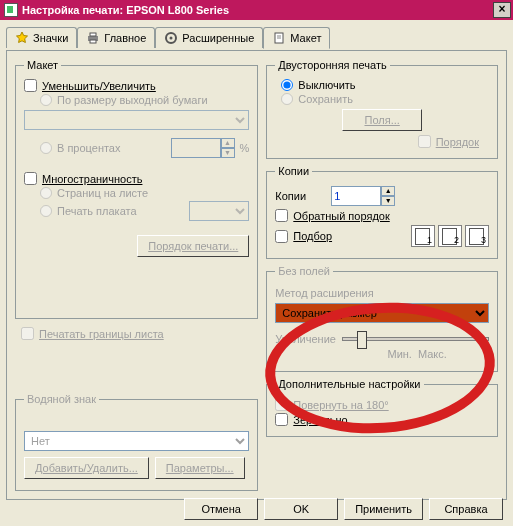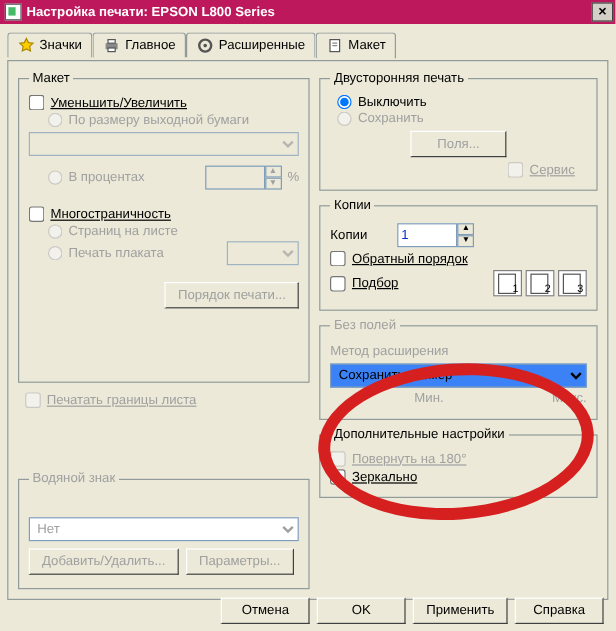--- a/index.html
+++ b/index.html
@@ -18,21 +18,21 @@
 fieldset { border: 1px solid #919b9c; padding: 6px 8px 8px 8px; }
 legend { padding: 0 3px; color: #000; }
 .chk { display: flex; align-items: center; gap: 5px; margin: 2px 0; text-decoration: underline; }
 .chk input { width: 13px; height: 13px; }
 .radio { display: flex; align-items: center; gap: 5px; margin: 2px 0 2px 16px; }
 .radio input { width: 12px; height: 12px; }
 .disabled, .disabled * { color: #a0a0a0; }
 select, input[type=text] { border: 1px solid #7f9db9; background: #fff; height: 20px; font-size: 11px; padding: 0 2px; }
 select:disabled, input:disabled { background: #ece9d8; color: #a0a0a0; }
 .btn { background: #ece9d8; border: 1px solid #404040; border-top-color: #fff; border-left-color: #fff; height: 22px; padding: 0 10px; cursor: default; }
-.btn:disabled { color: #a0a0a0; }
+.btn:disabled { color: #a0a0a0; text-decoration: underline; }
 .spin { display: inline-flex; }
 .spin input { width: 50px; }
 .updn { display: flex; flex-direction: column; }
 .updn div { width: 14px; height: 10px; border: 1px solid #7f9db9; background: #ece9d8; font-size: 7px; text-align: center; line-height: 7px; }
 .row { display: flex; align-items: center; gap: 6px; margin: 3px 0; }
 .copies-icons { display: flex; gap: 3px; }
 .cicon { width: 24px; height: 22px; border: 1px solid #808080; background: #fff; position: relative; }
 .cicon::before { content: ""; position: absolute; left: 3px; top: 2px; width: 13px; height: 15px; border: 1px solid #555; background: #fff; }
 .cicon span { position: absolute; right: 2px; bottom: 1px; font-size: 9px; }
 .track { flex: 1; height: 4px; background: #d4d0c8; border: 1px solid #808080; position: relative; }
@@ -150,21 +150,21 @@
             <input type="radio" checked="" style="">
             <span>Выключить</span>
           </div>
         <div class="radio disabled" style="margin-left:6px">
             <input type="radio" disabled="" style="">
             <span>Сохранить</span>
           </div>
         <div style="text-align:center;margin:4px 0"><button class="btn" disabled="" style="min-width:80px">Поля...</button></div>
         <div class="chk disabled" style="justify-content:flex-end;margin-right:10px">
             <input type="checkbox" disabled="" style="">
-            <span>Сервис</span>
+            <span>Порядок</span>
           </div>
       </fieldset>
 
       <fieldset>
         <legend>Копии</legend>
         <div class="row">
           <span style="width:50px">Копии</span>
           <span class="spin">
               <input type="text" style="color: rgb(0, 51, 204);" value="1">
               <span class="updn">
@@ -192,22 +192,28 @@
             <div class="cicon">
                 <span>3</span>
               </div>
           </div>
         </div>
       </fieldset>
 
       <fieldset class="disabled" style="position:relative">
         <legend>Без полей</legend>
         <div style="margin:4px 0">Метод расширения</div>
-        <select style="width:100%;color:#000;background:#3b82f6"><option>Сохранить размер</option></select>
-        <div class="row" style="font-size:10px;justify-content:space-between;padding:0 0 0 70px">
+        <select style="width:100%;color:#000;background:#c2410c"><option>Сохранить размер</option></select>
+        <div class="row" style="margin-top:10px">
+          <span>Увеличение</span>
+          <div class="track">
+              <div class="thumb"></div>
+            </div>
+        </div>
+        <div class="row" style="font-size:10px;justify-content:center;padding:0 0 0 70px">
           <span>Мин.</span>
           <span>Макс.</span>
         </div>
       </fieldset>
 
       <fieldset>
         <legend>Дополнительные настройки</legend>
         <div class="chk disabled">
             <input type="checkbox" disabled="" style="">
             <span>Повернуть на 180°</span>

